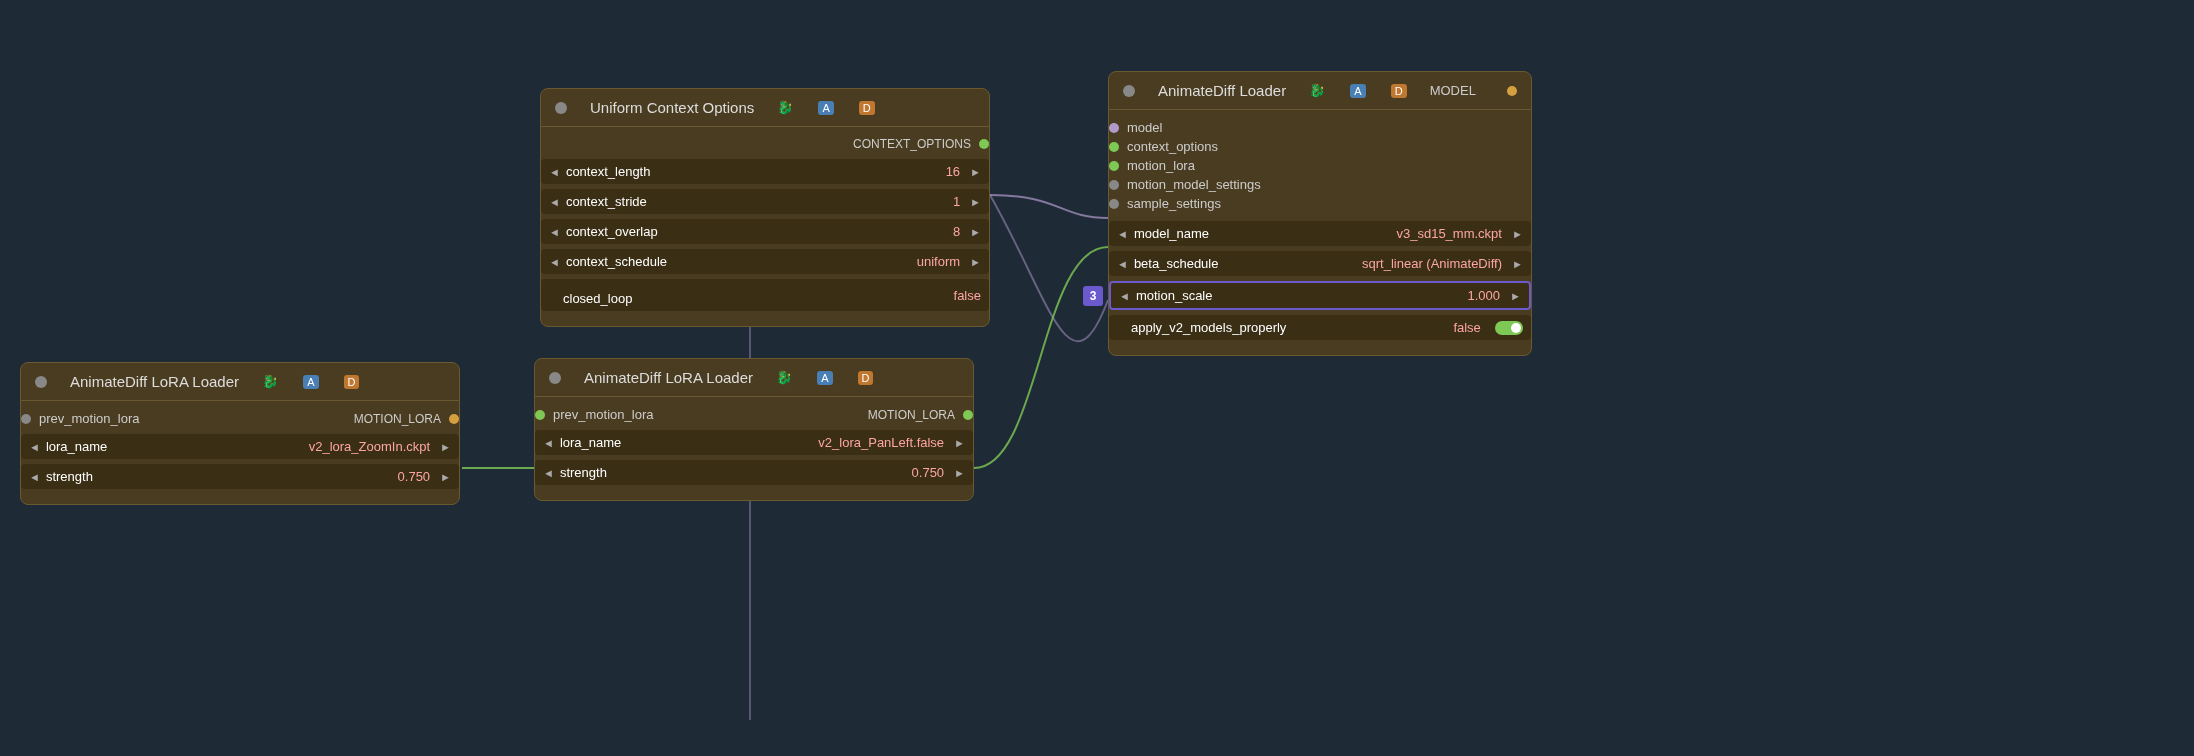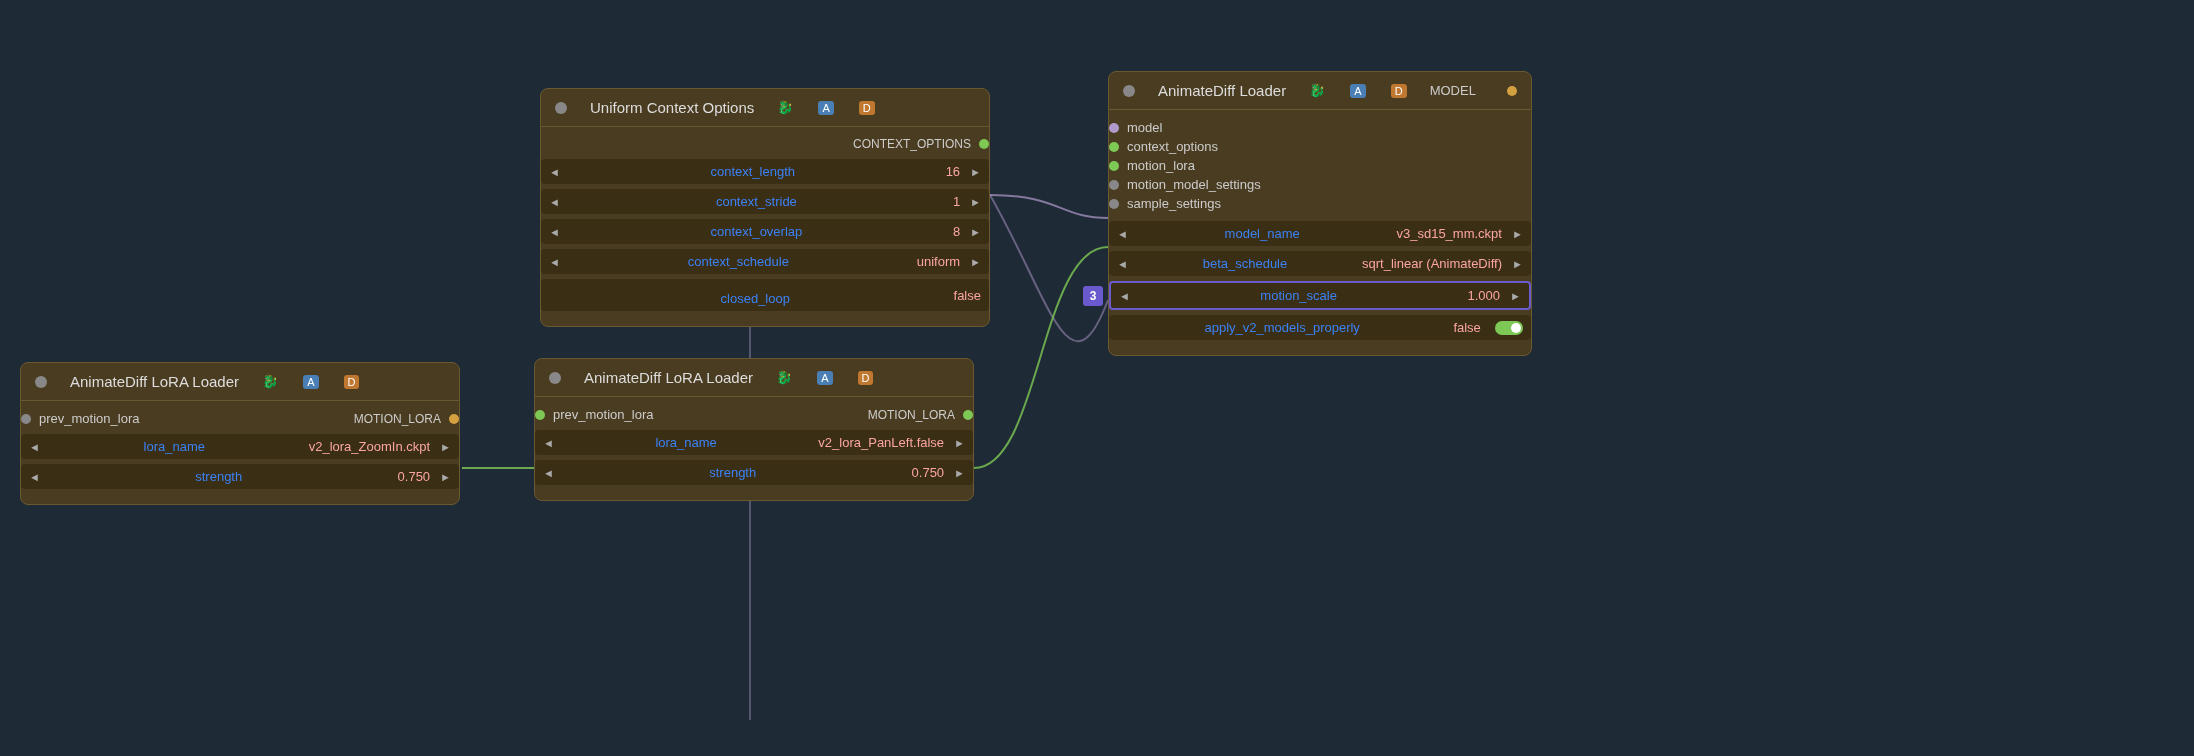--- a/index.html
+++ b/index.html
@@ -124,24 +124,23 @@
 
     .arrow-btn {
       color: #aaa;
       font-size: 11px;
       cursor: pointer;
       user-select: none;
       flex-shrink: 0;
     }
 
     .field-name {
-      color: #3b82f6;
+      color: #ffffff;
       font-size: 13px;
       flex: 1;
-      text-align: center;
     }
 
     .field-value {
       color: #fca5a5;
       font-size: 13px;
       text-align: right;
       flex-shrink: 0;
     }
 
     .field-row .arrow-btn-right {
@@ -345,21 +344,21 @@
 
       <div class="field-row highlighted" style="position: relative;">
         <div class="number-badge">3</div>
         <span class="arrow-btn">◄</span>
         <span class="field-name">motion_scale</span>
         <span class="field-value">1.000</span>
         <span class="arrow-btn-right">►</span>
       </div>
 
       <div class="field-row">
-        <span class="field-name" style="">apply_v2_models_properly</span>
+        <span class="field-name" style="margin-left: 14px;">apply_v2_models_properly</span>
         <span class="field-value">false</span>
         <div class="toggle" style="margin-left: 8px;"></div>
       </div>
     </div>
   </div>
 
   <div class="node" style="left: 20px; top: 362px; min-width: 440px;">
     <div class="node-header">
       <div class="node-dot gray"></div>
       <span class="node-title">AnimateDiff LoRA Loader</span>

